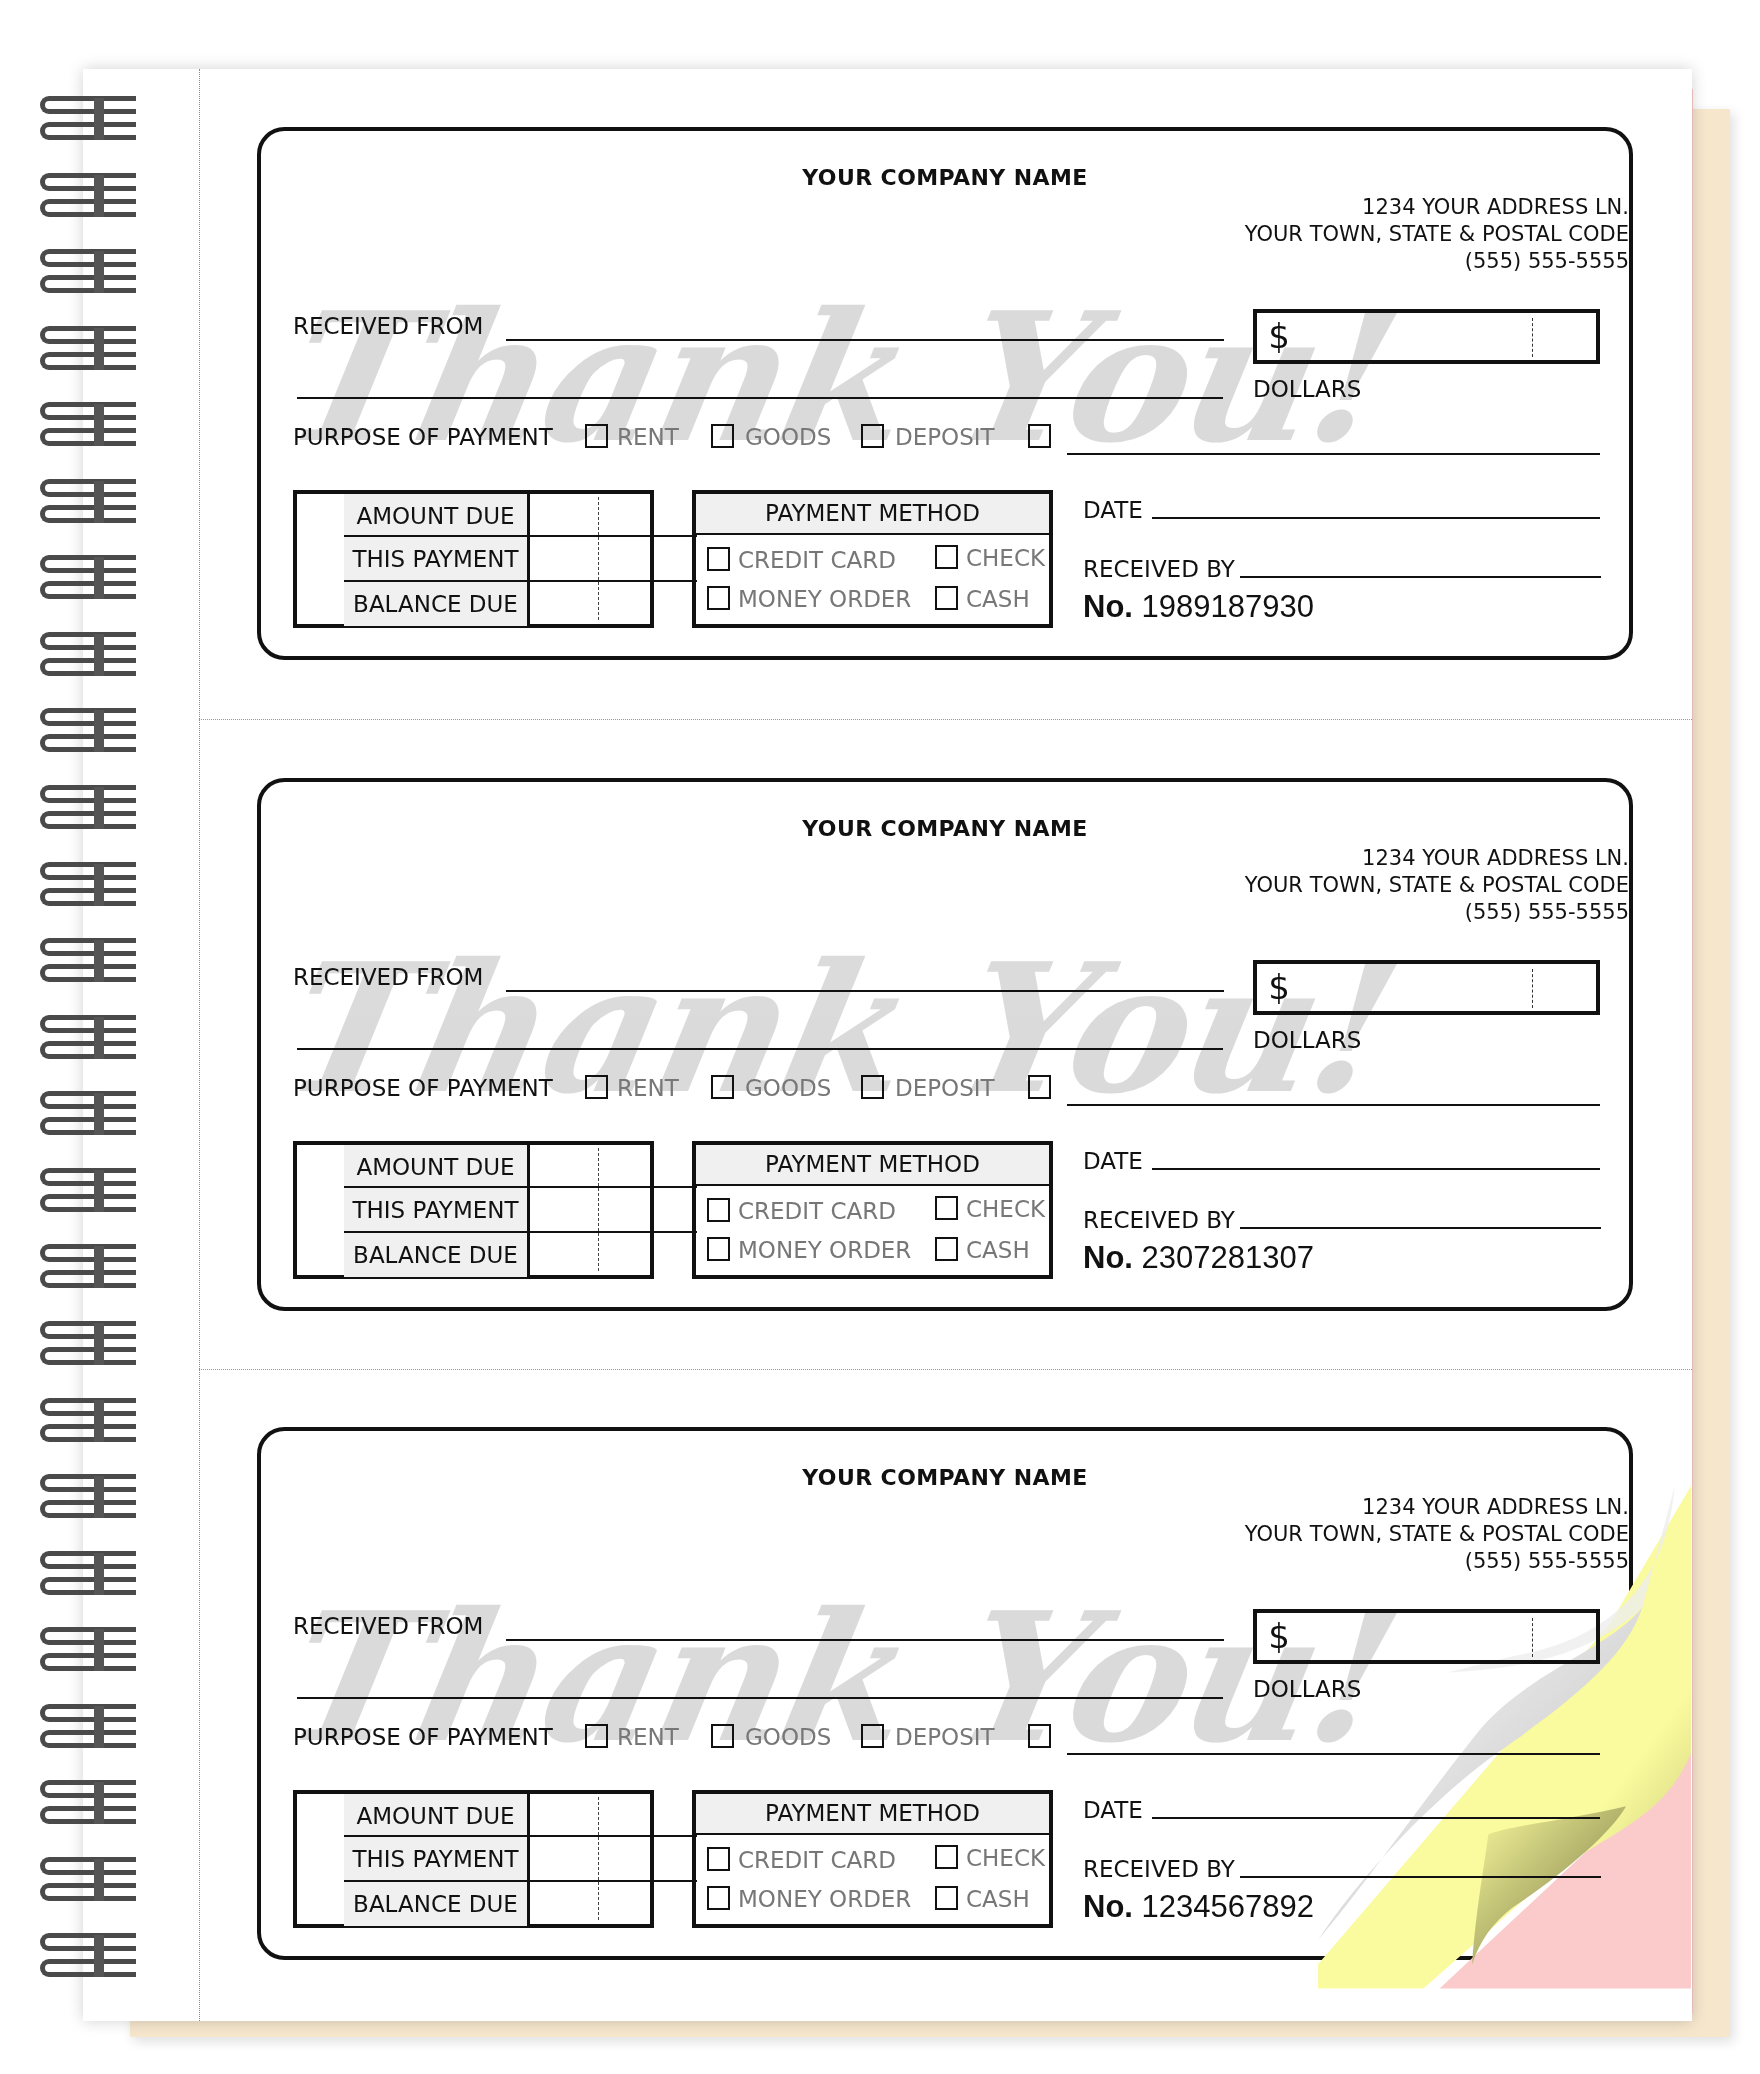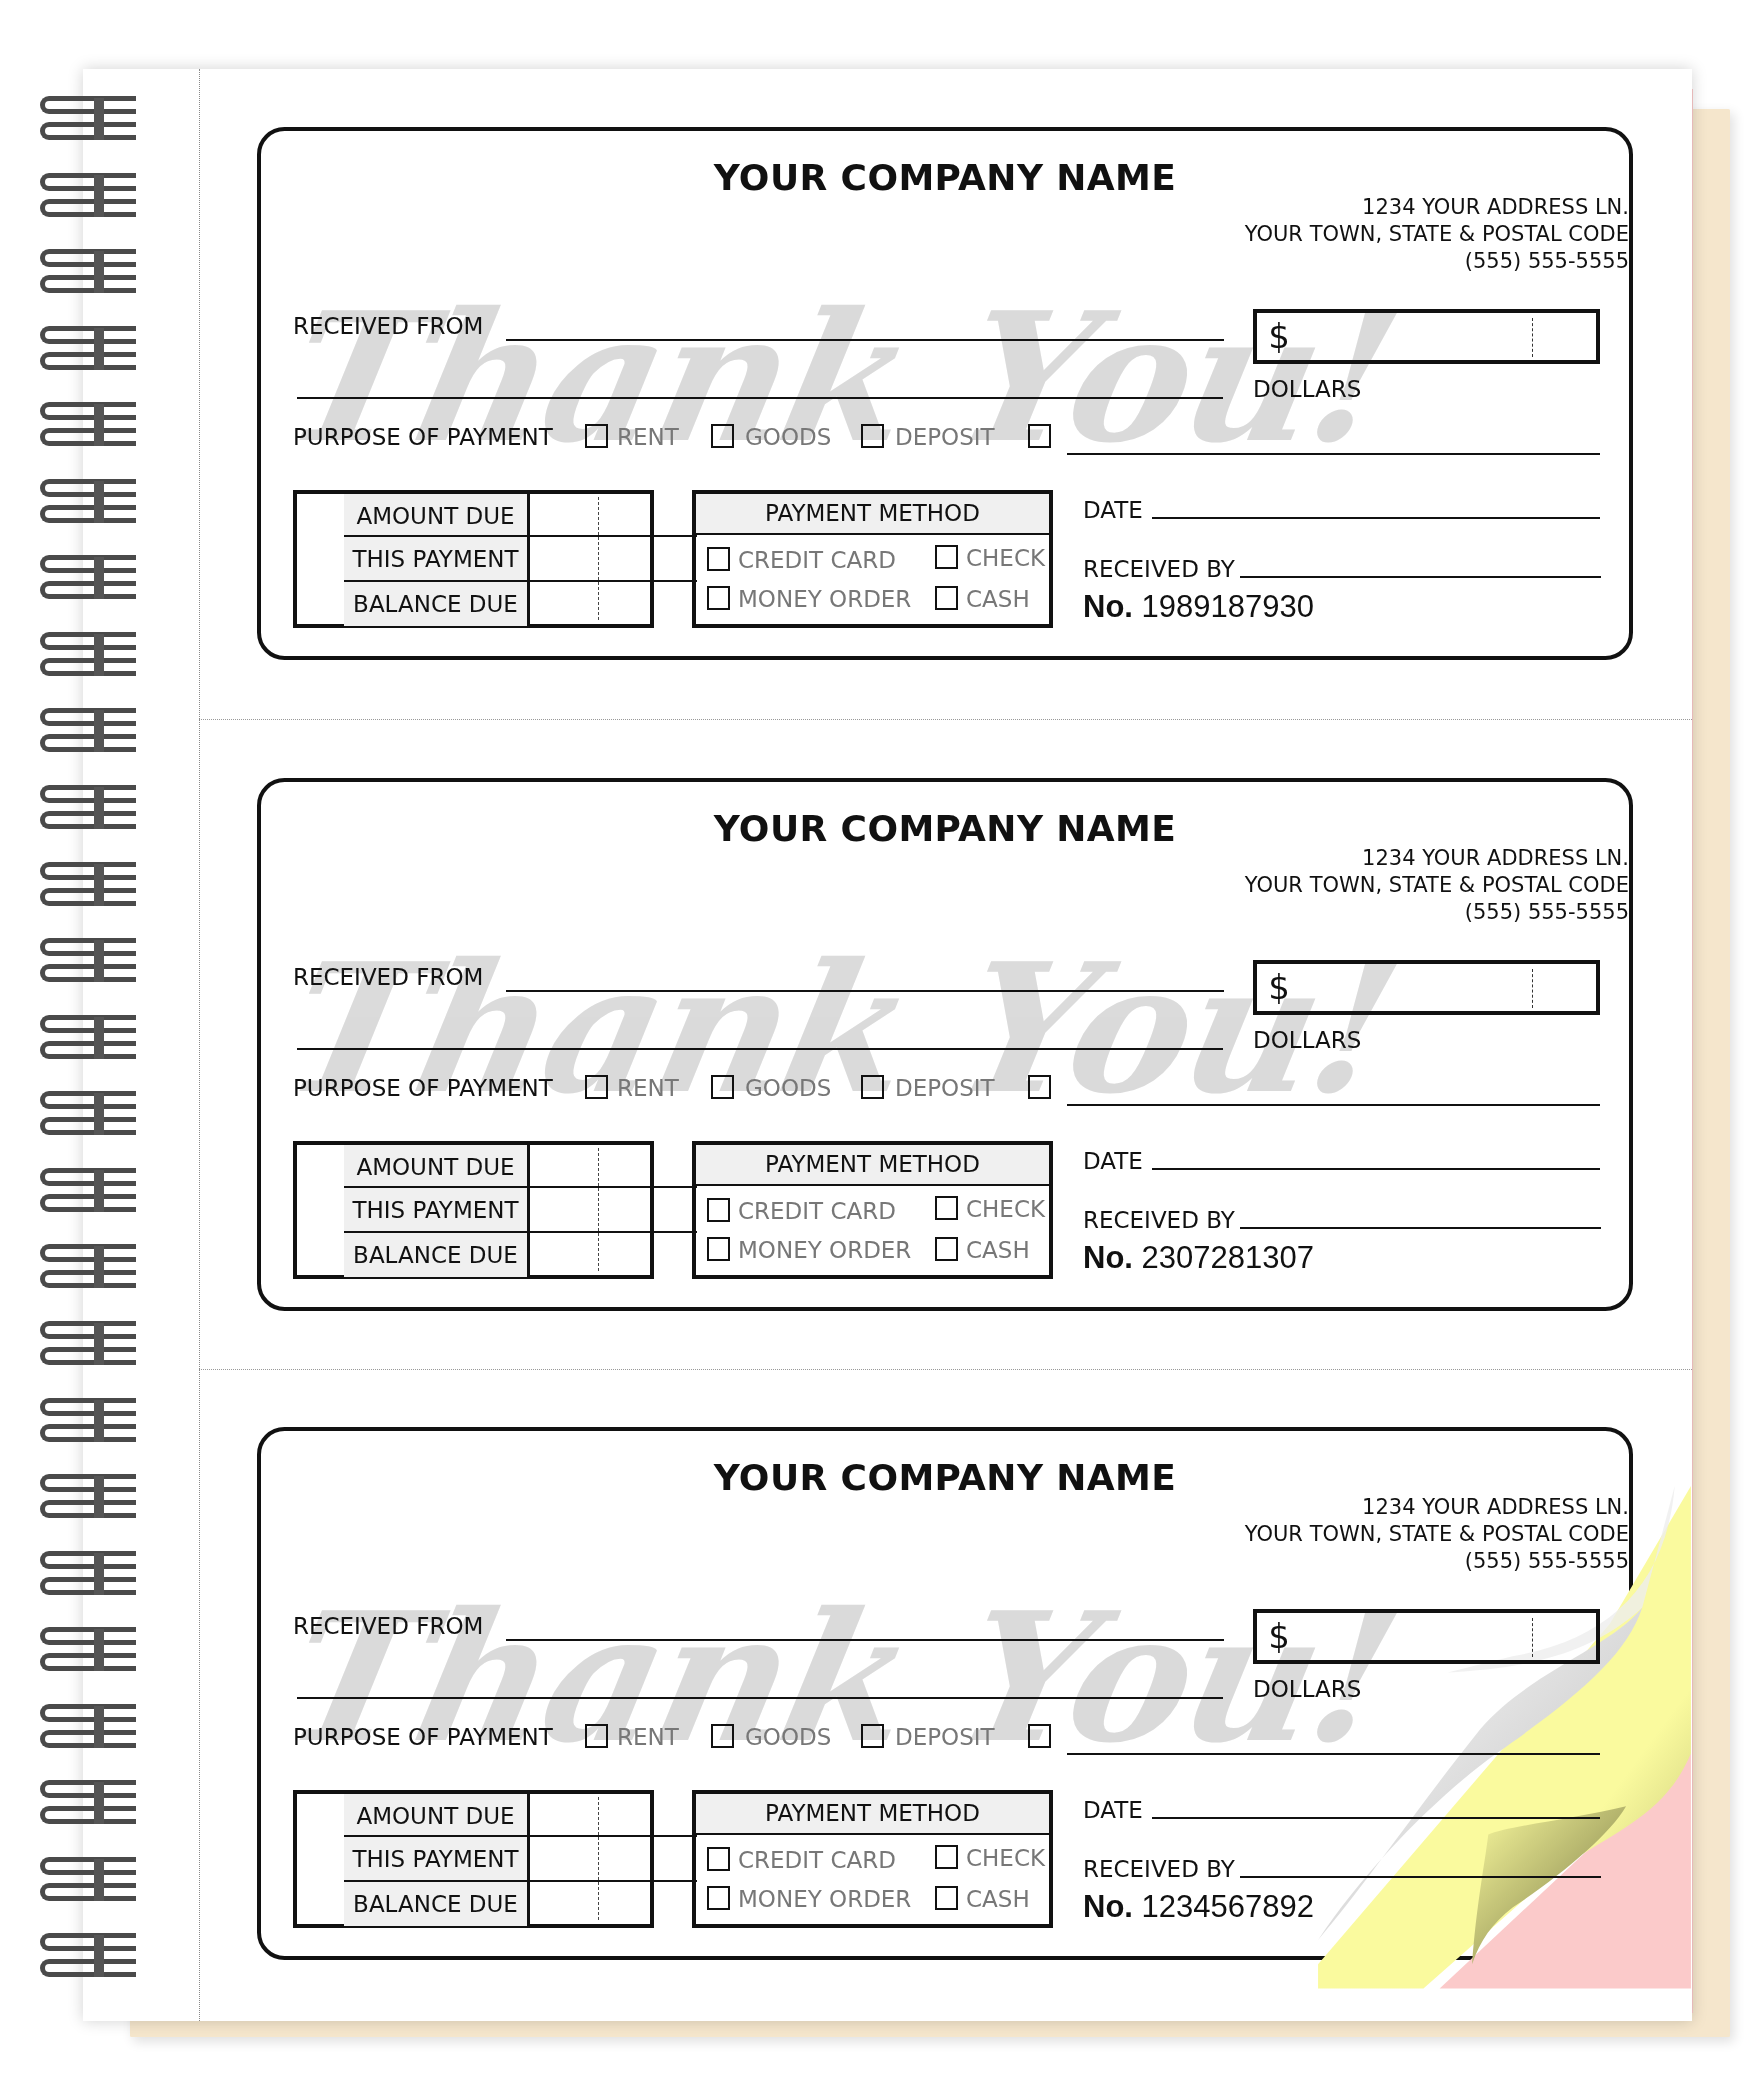--- a/index.html
+++ b/index.html
@@ -20,21 +20,21 @@
                 border-radius:32px 0 0 32px; box-sizing:border-box; }
   .coil .ring.r1 { top:3.2px; }
   .coil .ring.r2 { top:29px; }
   .coil .post { position:absolute; left:58px; top:4.9px; width:9.7px; height:42px; background:#555; }
 
   .receipt { position:absolute; left:257px; width:1376px; height:533px; border:4px solid #111; border-radius:27.5px; box-sizing:border-box; overflow:hidden; background:transparent; }
   .watermark { position:absolute; left:32px; top:142px; font-family:"DejaVu Serif", serif; font-style:italic; font-weight:bold;
                font-size:178px; color:#d7d7d7; letter-spacing:-3.2px; transform:skewX(-12deg); white-space:nowrap; z-index:0; opacity:0.9; }
   .layer { position:absolute; inset:0; z-index:1; }
   .hdr { position:absolute; left:0; right:0; top:31px; text-align:center; }
-  .hdr .name { font-weight:bold; font-size:36px; letter-spacing:0.4px; line-height:32px; }
+  .hdr .name { font-weight:bold; font-size:22px; letter-spacing:0.4px; line-height:32px; }
   .hdr .line { font-size:21px; line-height:27px;text-align:right; }
   .lbl { position:absolute; font-size:23px; white-space:nowrap; }
   .rule { position:absolute; height:0; border-top:2.4px solid #111; }
   .dollar-box { position:absolute; left:992px; top:178px; width:347px; height:55px; border:4px solid #111; box-sizing:border-box; }
   .dollar-box .sign { position:absolute; left:11.3px; top:3.2px; font-size:34px; }
   .dollar-box .dash { position:absolute; left:275px; top:4.9px; height:39px; border-left:1.6px dashed #333; }
   .cb { position:absolute; width:23px; height:24px; border:2.4px solid #111; box-sizing:border-box; }
   .cb-text { position:absolute; font-size:23px; color:#777; white-space:nowrap; }
   .amt-table { position:absolute; left:32px; top:359px; width:361px; height:138px; border:4px solid #111; box-sizing:border-box; }
   .amt-row { position:absolute; left:0; width:100%; height:44px;margin-left:47px; }

